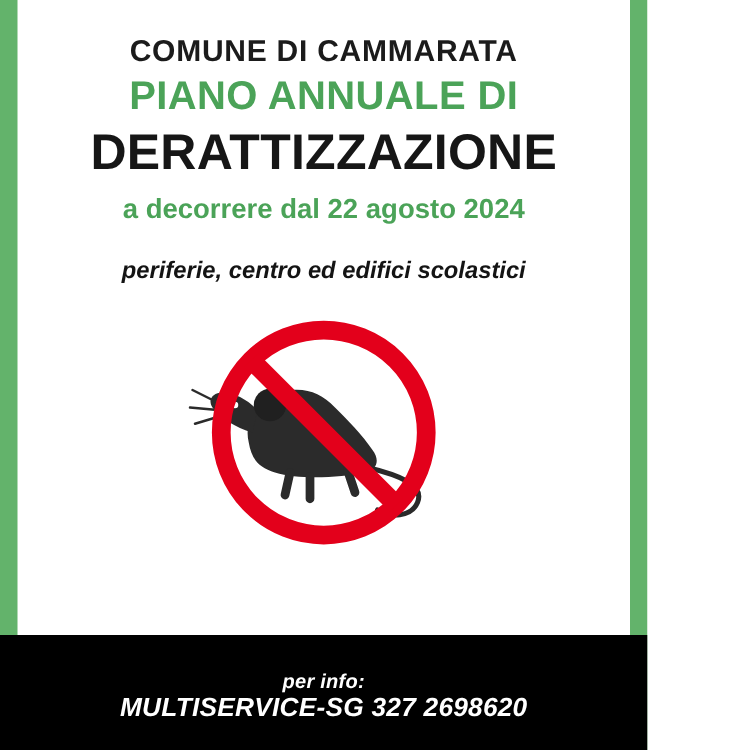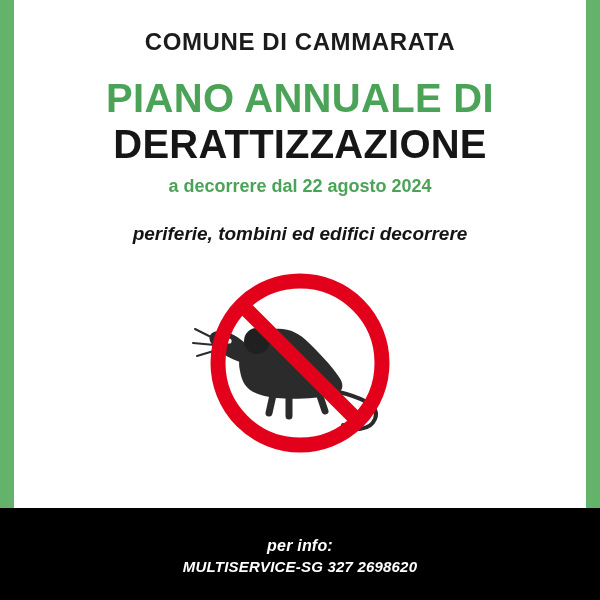--- a/index.html
+++ b/index.html
@@ -8,21 +8,21 @@
   }
   body {
     width: 600px;
     height: 600px;
     background: #ffffff;
     font-family: "Liberation Sans", sans-serif;
     overflow: hidden;
   }
   .poster {
     position: relative;
-    width: 600px;
+    width: 518px;
     height: 600px;
     background: #ffffff;
     box-sizing: border-box;
     overflow: hidden;
     text-decoration: underline;
   }
   
   .side-bar {
     position: absolute;
     top: 0;
@@ -51,21 +51,21 @@
   .footer-line {
     font-style: italic;
     font-weight: bold;
     font-size: 16px;
     line-height: 21px;
     letter-spacing: 0.2px;
     text-align: center;
     color: #ffffff;
   }
   .footer-line.info {
-    font-size: 15px;
+    font-size: 21px;
     font-weight: bold;
   }
 
   .content {
     position: absolute;
     left: 14px;
     right: 14px;
     top: 0;
     bottom: 92px;
     display: flex;
@@ -76,40 +76,39 @@
   .comune {
     margin-top: 28px;
     font-size: 24px;
     font-weight: bold;
     letter-spacing: 0.6px;
     color: #1b1b1b;
     text-align: center;
   }
 
   .title-1 {
-    margin-top: 22px;
-    font-size: 40px;
+    font-size: 32px;
     font-weight: bold;
     color: #4ba358;
     letter-spacing: 0.3px;
     text-align: center;
     line-height: 40px;
   }
   .title-2 {
     margin-top: 4px;
     font-size: 40px;
     font-weight: bold;
     color: #161616;
     letter-spacing: 0.2px;
     text-align: center;
     line-height: 44px;
   }
   .subtitle {
     margin-top: 10px;
-    font-size: 18px;
+    font-size: 22px;
     font-weight: bold;
     color: #4ba358;
     text-align: left;
   }
   .desc {
     margin-top: 22px;
     font-size: 19px;
     font-weight: bold;
     font-style: italic;
     color: #141414;
@@ -138,21 +137,21 @@
   <div class="content">
 
     <div class="comune">COMUNE DI CAMMARATA</div>
 
     <div class="title-1">PIANO ANNUALE DI</div>
     <div class="title-2">DERATTIZZAZIONE</div>
 
     <div class="subtitle">a decorrere dal 22 agosto 2024</div>
 
     <div class="desc">
-      <div>periferie, tombini ed edifici decorrere</div>
+      <div>periferie, centro ed edifici scolastici</div>
     </div>
 
     <div class="symbol-wrap">
       <svg width="230" height="200" viewBox="0 0 230 200" xmlns="http://www.w3.org/2000/svg">
 
         <g>
 
           <path d="M150 132 C175 138 196 146 190 160 C185 172 168 172 158 166" fill="none" stroke="#2a2a2a" stroke-width="4" stroke-linecap="round"></path>
 
           <path d="M55 112 C50 92 66 72 90 70 C104 69 114 74 124 84

